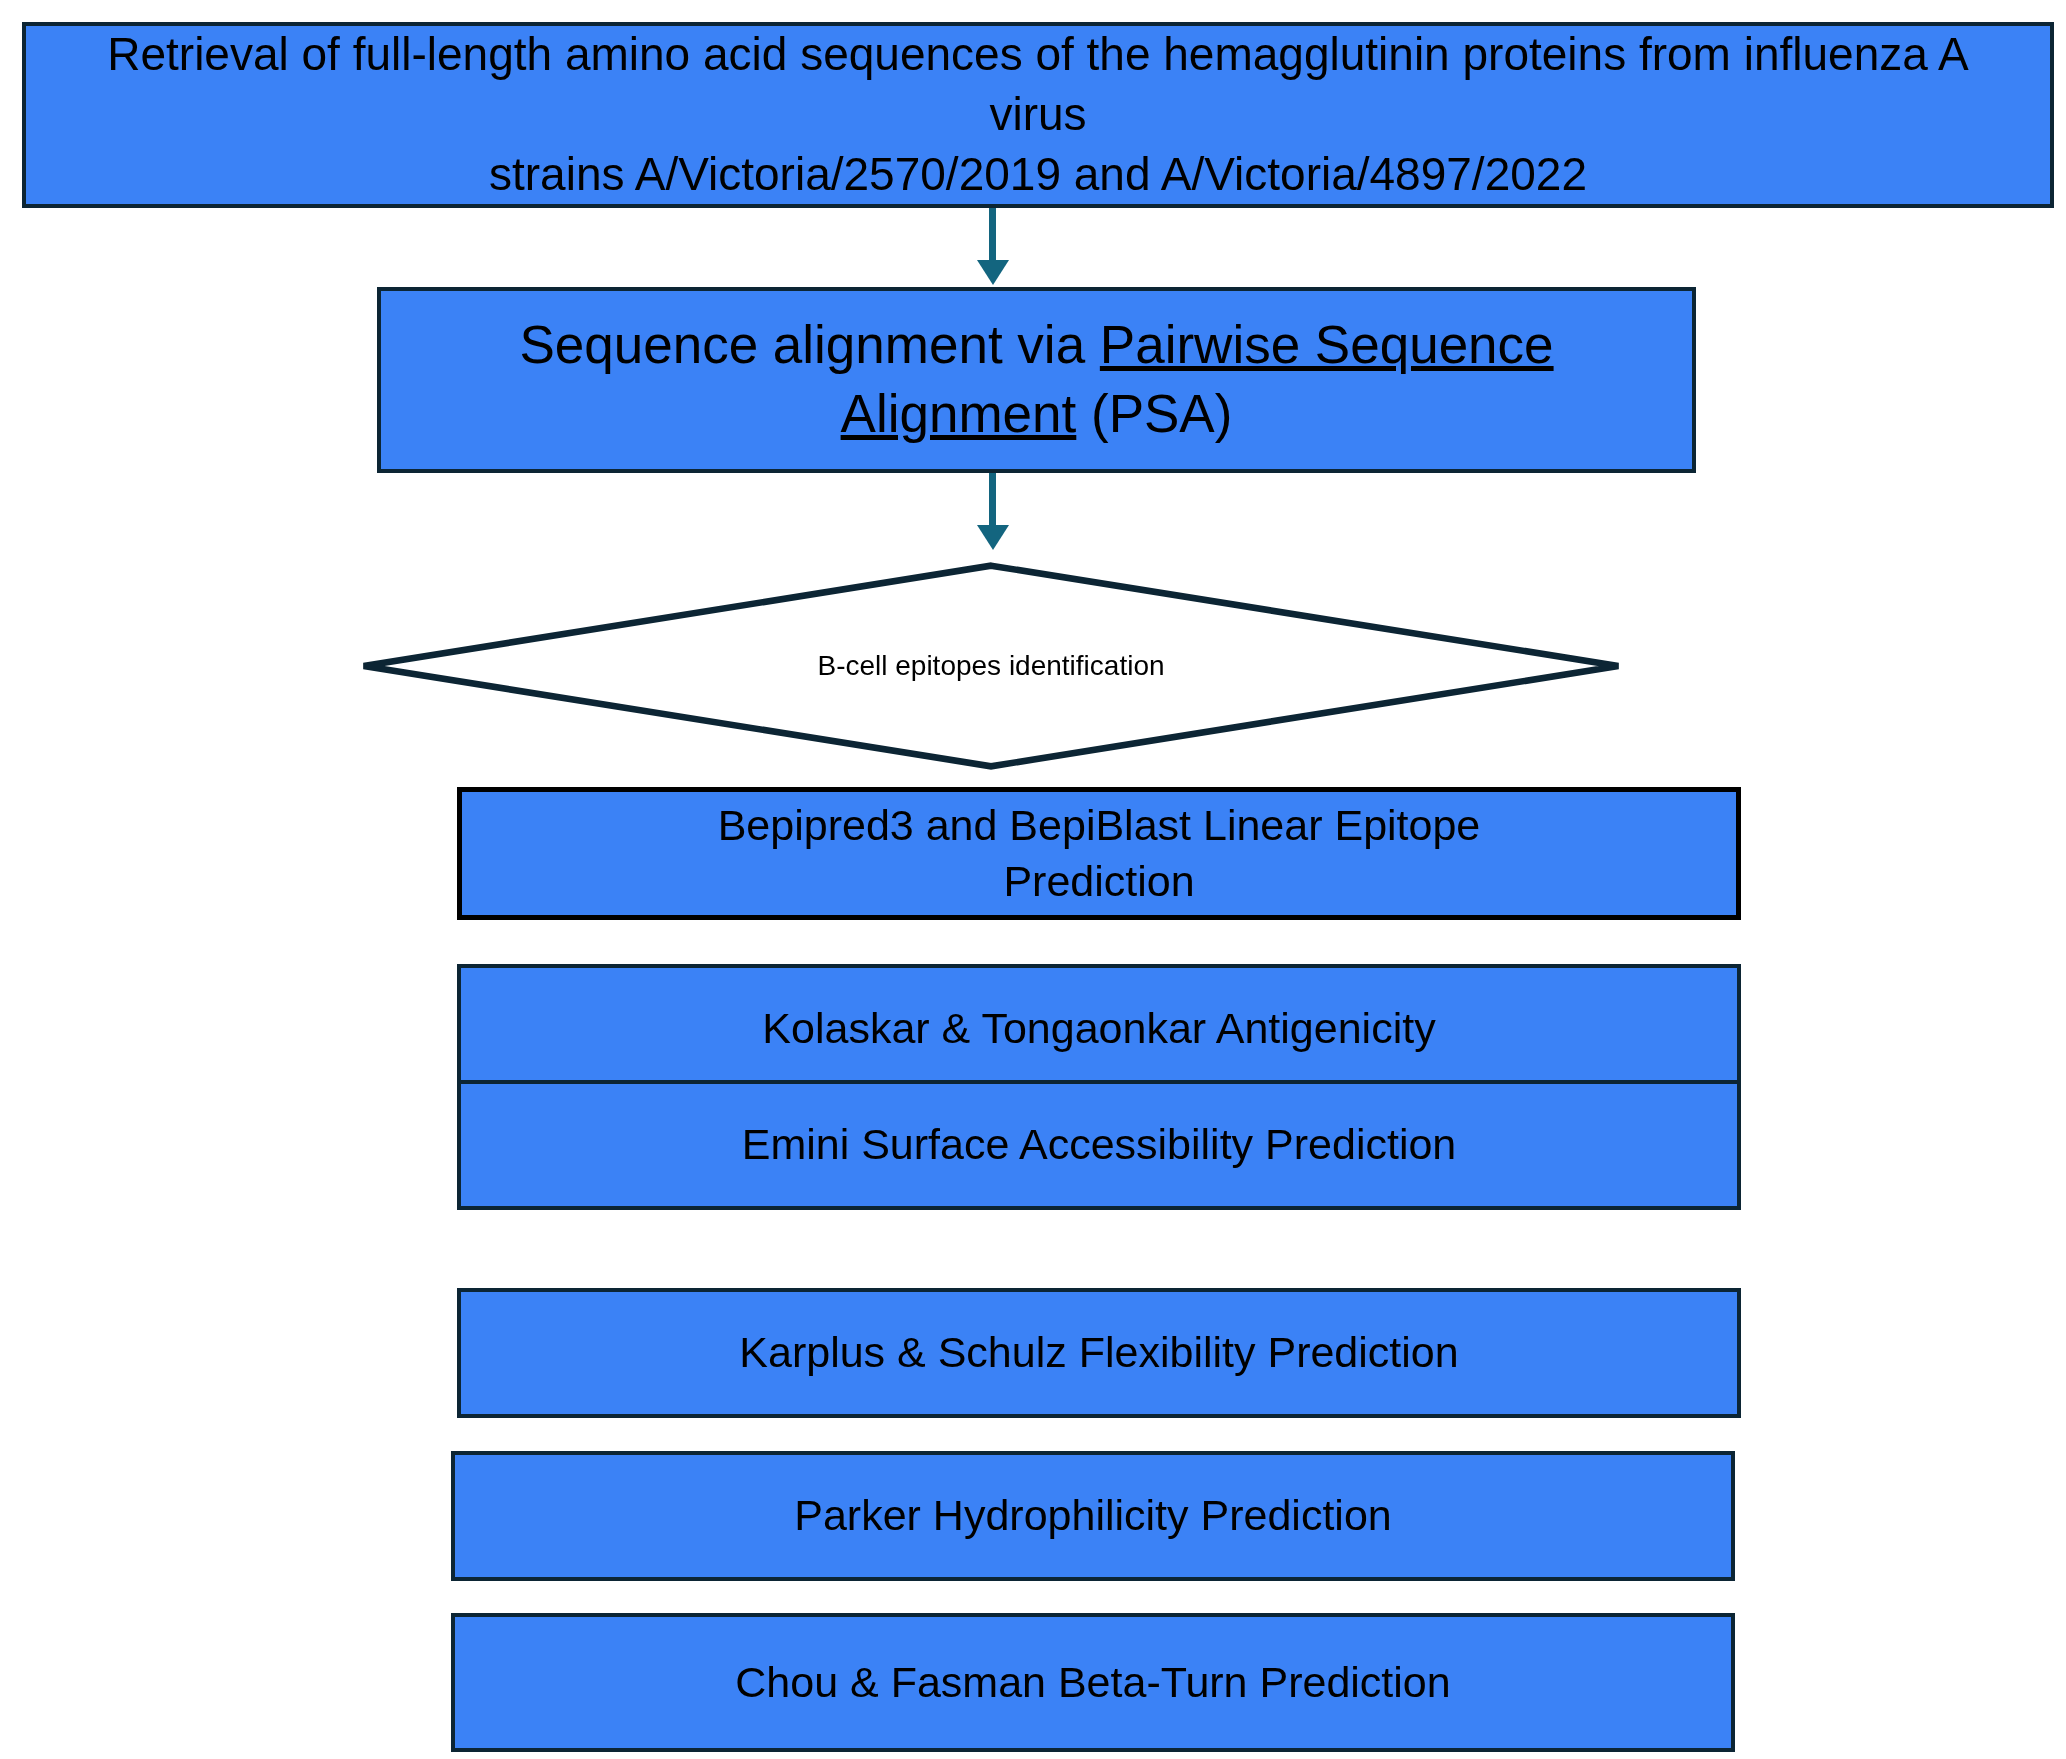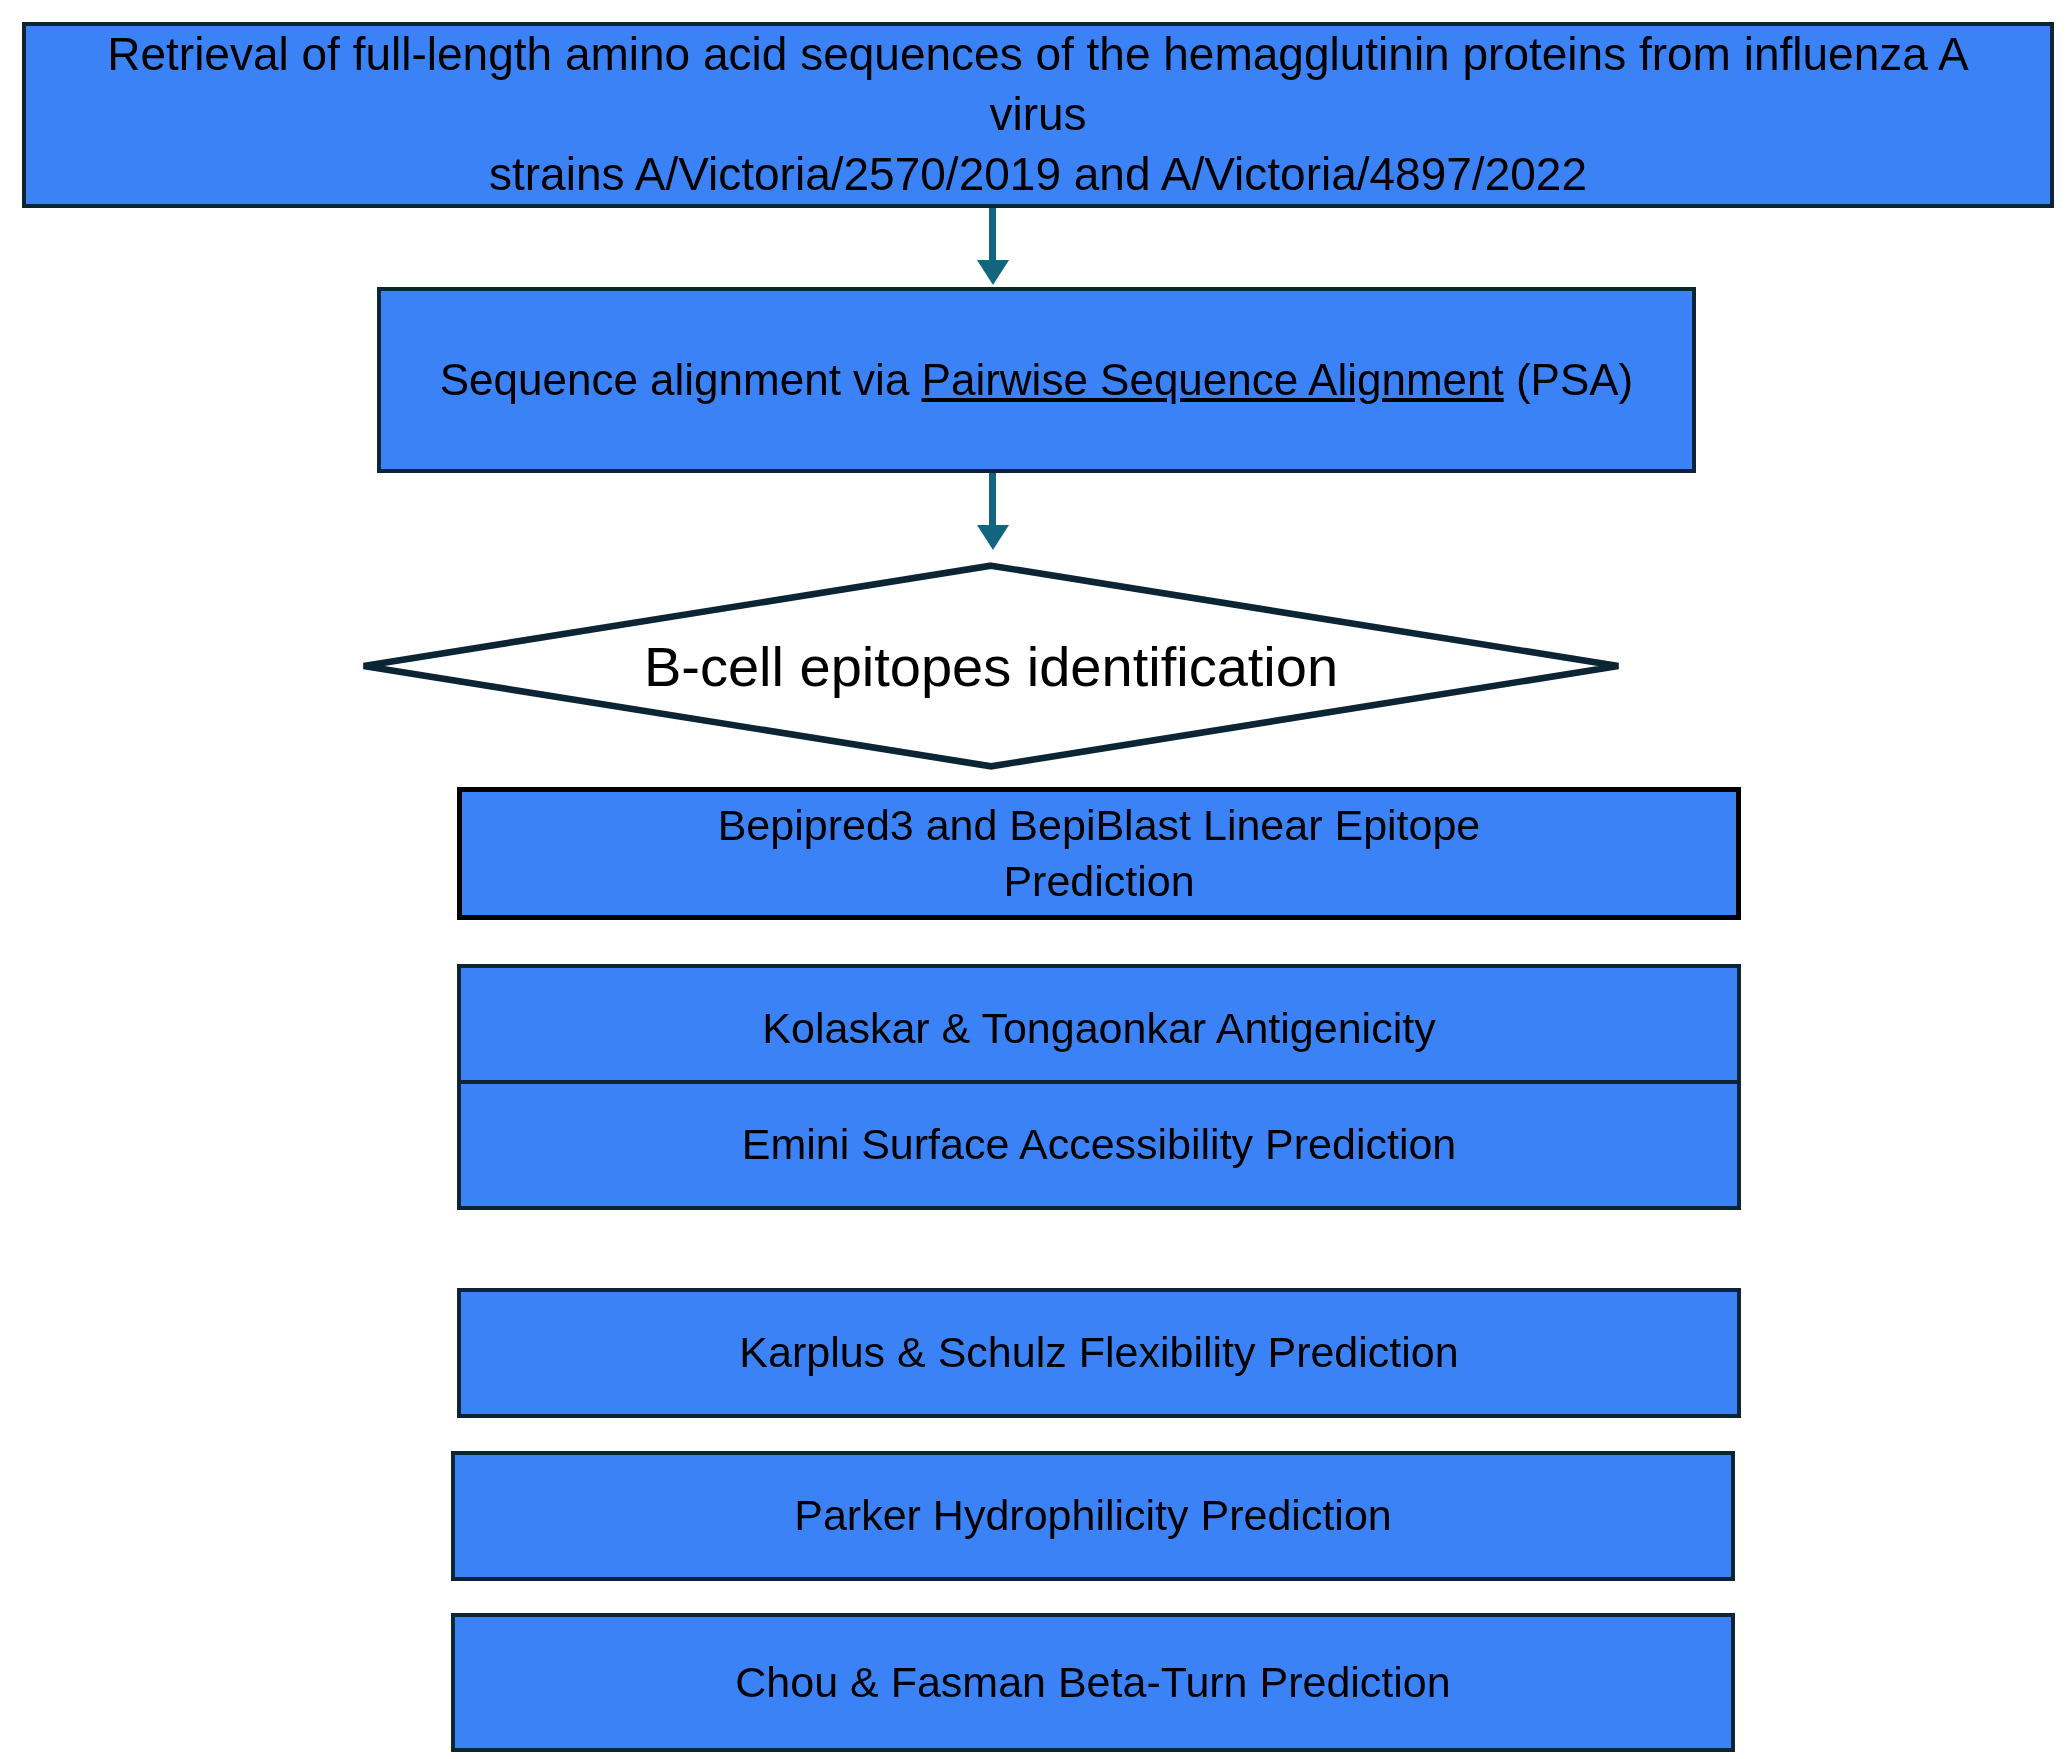--- a/index.html
+++ b/index.html
@@ -40,21 +40,21 @@
   #box-retrieval {
     left: 22px;  top: 22px;
     width: 2032px; height: 186px;
     font-size: 46px;
     padding: 0 29.5px;
   }
 
   #box-alignment {
     left: 377px; top: 287px;
     width: 1319px; height: 186px;
-    font-size: 44px;
+    font-size: 53px;
     padding: 0 29.5px;
   }
 
   
   .arrow {
     position: absolute;
     width: 0; height: 0;
   }
   .arrow .shaft {
     position: absolute;
@@ -91,21 +91,21 @@
     width: 100%; height: 100%;
     display: block;
   }
   #diamond-label {
     position: absolute;
     left: 0; top: 0;
     width: 100%; height: 100%;
     display: flex;
     align-items: center;
     justify-content: center;
-    font-size: 56px;
+    font-size: 28px;
     color: #000000;
     text-align: center;
   }
 
   
   .stack-box {
     left: 457px;
     width: 1284px;
     font-size: 43px;
     padding: 0 22px;

